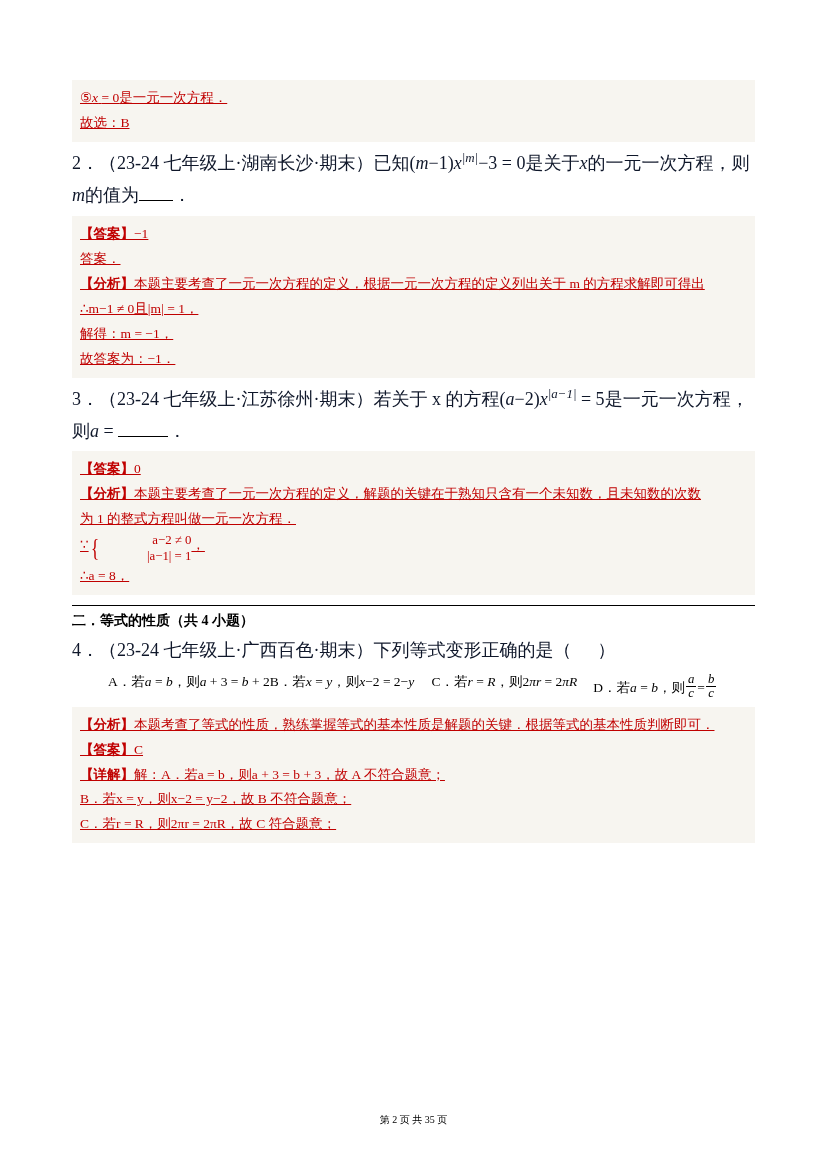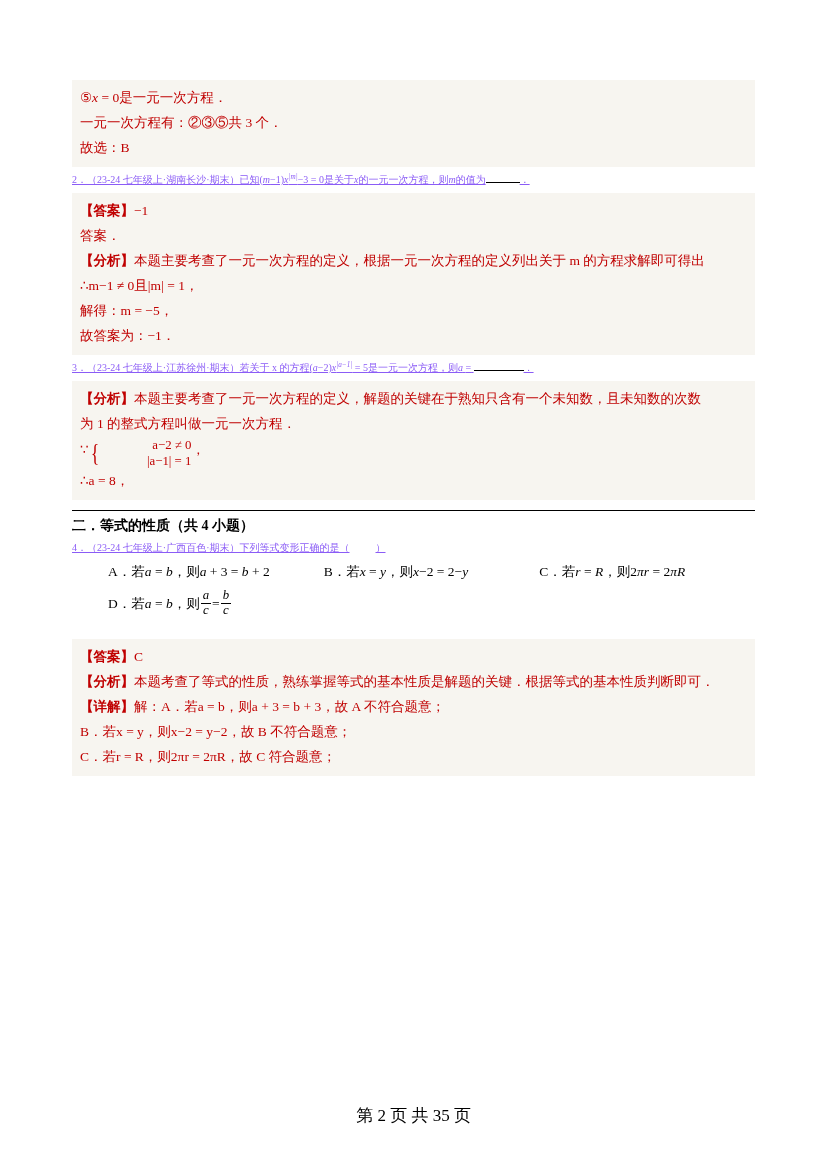--- a/index.html
+++ b/index.html
@@ -29,35 +29,35 @@
   }
 
   
   .shaded {
     background: #f7f5f0;
     padding: 6px 8px 6px 8px;
     box-sizing: border-box;
   }
   .red {
     color: #c00000;
+    text-decoration: underline;
   }
   .line {
     line-height: 1.85;
     font-size: 13.5px;
     margin: 0;
     white-space: nowrap;
   }
   .line.wrap { white-space: normal; }
 
   .qline {
-    font-size: 10px;
+    font-size: 18px;
     line-height: 1.8;
     margin: 4px 0 4px 0;
-    color: #8b5cf6;
-    text-decoration: underline;
+    color: #0f172a;
   }
   .qnum { letter-spacing: 0px; }
 
   .mi { font-family: "Liberation Serif", serif; font-style: italic; }
   .mn { font-family: "Liberation Serif", serif; font-style: normal; }
   sup.ex { font-size: 0.72em; vertical-align: super; font-style: italic; }
 
   
   .frac {
     display: inline-block;
@@ -93,78 +93,80 @@
     padding-top: 6px;
     margin-top: 10px;
     font-weight: bold;
     font-size: 14px;
   }
   .section-head .inner { display: inline-block; text-align: right; }
 
   
   .choices {
     display: grid;
-    grid-template-columns: 1fr 1fr 1fr;
+    grid-template-columns: 1fr 1fr 1fr 1fr;
     row-gap: 8px;
-    margin: 6px 0 22px 0;
+    margin: 6px 0 6px 0;
     padding-left: 36px;
     font-size: 13.5px;
   }
   .choice { white-space: nowrap; }
 
   .tag { font-weight: bold; margin-top: 16px; }
 
   .footer {
     position: absolute;
     left: 0;
     right: 0;
     bottom: 42px;
     text-align: center;
-    font-size: 17px;
+    font-size: 10px;
     color: #000;
   }
   .blank-u { border-bottom: 1px solid #000; display: inline-block; width: 34px; }
   .blank-u.wide { width: 50px; }
 </style>
 </head>
 <body>
 
 <div class="page">
   <div class="content">
 
     <div class="shaded">
       <p class="line red">
         <span class="mn">⑤</span><span class="mi">x</span> <span class="mn">= 0</span><span>是一元一次方程．</span>
       </p>
-      <p class="line red">一元一次方程有：②③⑤共 3 个．</p>
       <p class="line red">故选：B</p>
     </div>
 
     <p class="qline">
       <span class="qnum">2．（23-24 七年级上·湖南长沙·期末）已知</span><span class="mn">(</span><span class="mi">m</span><span class="mn">−1)</span><span class="mi">x</span><sup class="ex">|m|</sup><span class="mn">−3 = 0</span><span>是关于</span><span class="mi">x</span><span>的一元一次方程，则</span><span class="mi">m</span><span>的值为</span><span class="blank-u"></span><span class="mn">．</span>
     </p>
 
     <div class="shaded">
       <p class="line red">
         <span class="tag">【答案】</span><span>−1</span>
       </p>
       <p class="line red">答案．</p>
       <p class="line wrap red">
         <span class="tag">【分析】</span><span>本题主要考查了一元一次方程的定义，根据一元一次方程的定义列出关于 m 的方程求解即可得出</span>
       </p>
       <p class="line red">∴m−1 ≠ 0且|m| = 1，</p>
-      <p class="line red">解得：m = −5，</p>
+      <p class="line red">解得：m = −1，</p>
       <p class="line red">故答案为：−1．</p>
     </div>
 
     <p class="qline">
       <span class="qnum">3．（23-24 七年级上·江苏徐州·期末）若关于 x 的方程</span><span class="mn">(</span><span class="mi">a</span><span class="mn">−2)</span><span class="mi">x</span><sup class="ex">|a−1|</sup><span class="mn"> = 5</span><span>是一元一次方程，则</span><span class="mi">a</span> <span class="mn">=</span> <span class="blank-u wide"></span><span class="mn">．</span>
     </p>
 
     <div class="shaded">
+      <p class="line red">
+        <span class="tag">【答案】</span><span>0</span>
+      </p>
       <p class="line wrap red">
         <span class="tag">【分析】</span><span>本题主要考查了一元一次方程的定义，解题的关键在于熟知只含有一个未知数，且未知数的次数</span>
       </p>
       <p class="line red">为 1 的整式方程叫做一元一次方程．</p>
       <p class="line red">
         <span class="mn">∵</span><span class="sys">
             <span class="brace">{</span>
             <span class="rows">
               <span style="display:block">a−2 ≠ 0</span>
               <span style="display:block">|a−1| = 1</span>
@@ -191,27 +193,27 @@
       </div>
       <div class="choice">
         <span>C．</span><span>若</span><span class="mi">r</span> <span class="mn">=</span> <span class="mi">R</span><span>，则</span><span class="mn">2</span><span class="mi">πr</span> <span class="mn">= 2</span><span class="mi">πR</span>
       </div>
       <div class="choice">
         <span>D．</span><span>若</span><span class="mi">a</span> <span class="mn">=</span> <span class="mi">b</span><span>，则</span><span class="frac"><span class="num">a</span><span class="den">c</span></span><span class="mn">=</span><span class="frac"><span class="num">b</span><span class="den">c</span></span>
       </div>
     </div>
 
     <div class="shaded">
-      <p class="line red">
-        <span class="tag">【答案】</span><span>C</span>
-      </p>
       <p class="line wrap red">
         <span class="tag">【分析】</span><span>本题考查了等式的性质，熟练掌握等式的基本性质是解题的关键．根据等式的基本性质判断即可．</span>
       </p>
       <p class="line red">
+        <span class="tag">【答案】</span><span>C</span>
+      </p>
+      <p class="line red">
         <span class="tag">【详解】</span><span>解：A．若a = b，则a + 3 = b + 3，故 A 不符合题意；</span>
       </p>
       <p class="line red">B．若x = y，则x−2 = y−2，故 B 不符合题意；</p>
       <p class="line red">C．若r = R，则2πr = 2πR，故 C 符合题意；</p>
     </div>
 
   </div>
 
   <div class="footer">第 2 页 共 35 页</div>
 </div>

